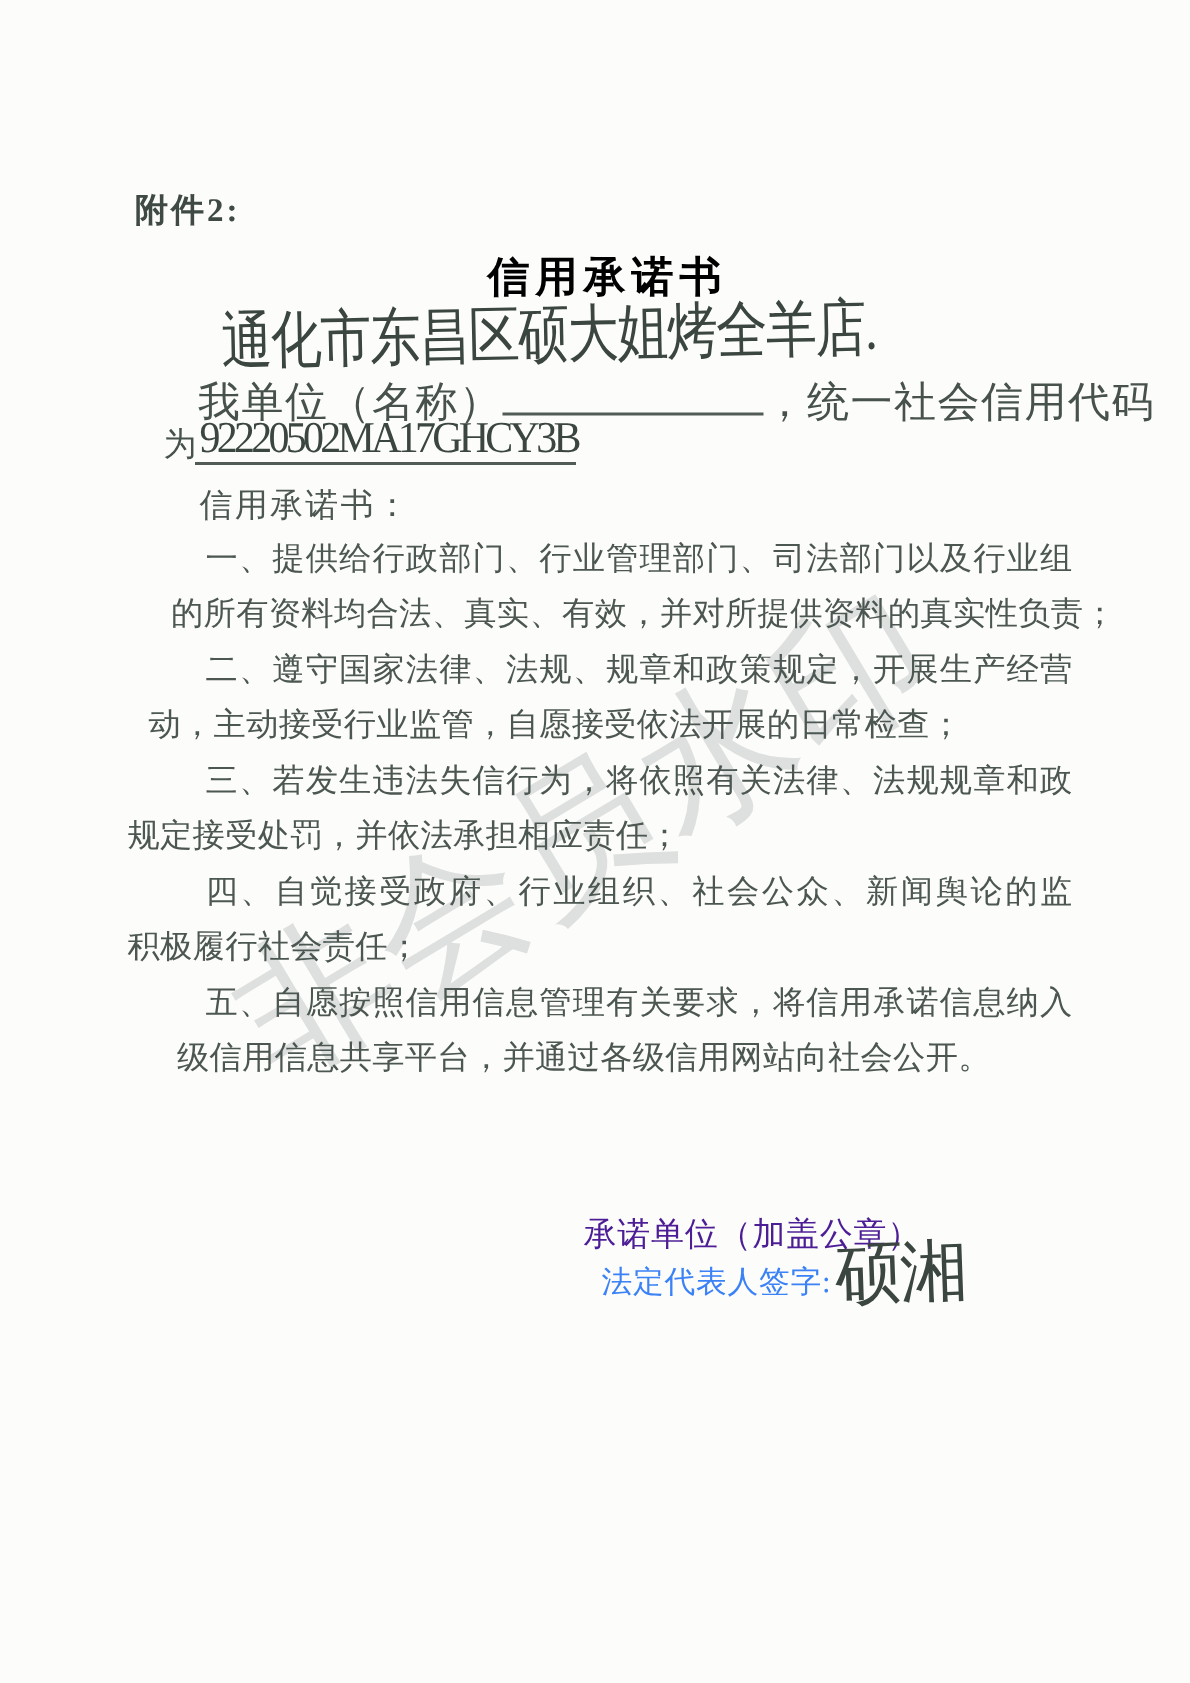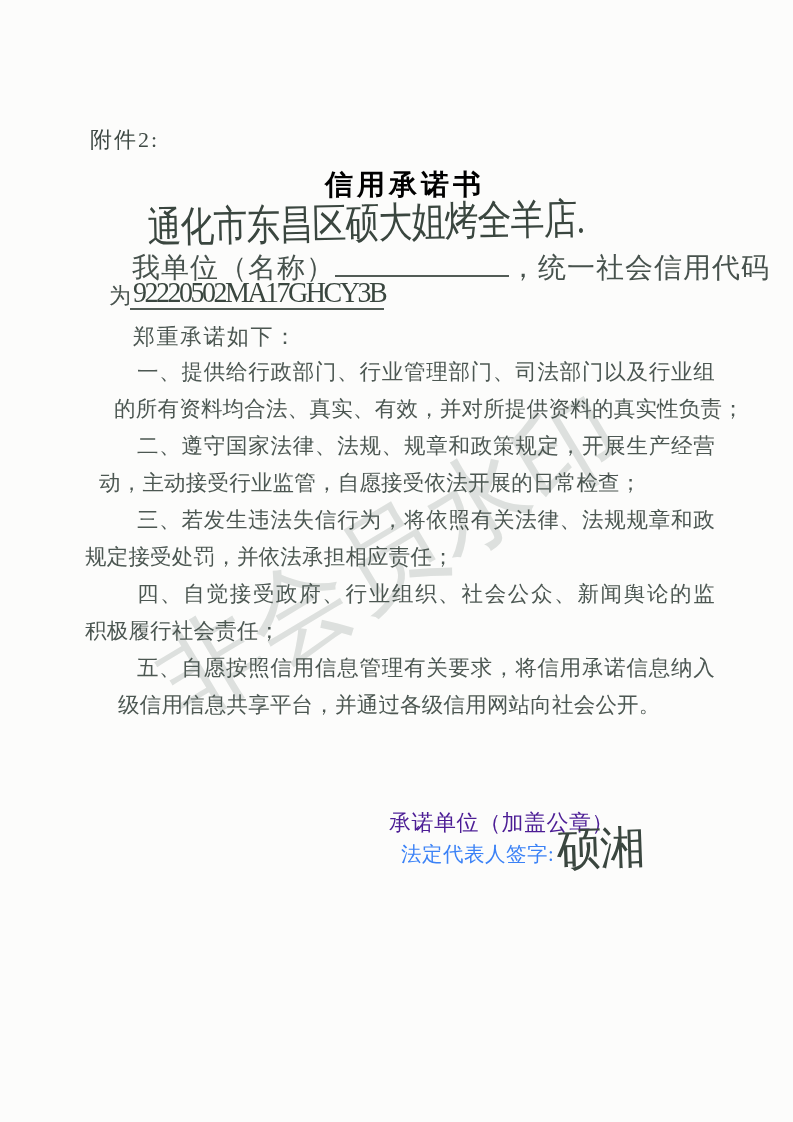--- a/index.html
+++ b/index.html
@@ -28,21 +28,21 @@
     white-space: nowrap;
     color: rgba(125, 136, 128, 0.24);
     user-select: none;
     pointer-events: none;
   }
   .attach-label {
     position: absolute;
     left: 90px;
     top: 125px;
     font-size: 22px;
-    font-weight: normal;
+    font-weight: bold;
     letter-spacing: 2px;
     color: #3f4a45;
     white-space: nowrap;
   }
   .doc-title {
     position: absolute;
     left: 325px;
     top: 166px;
     font-size: 28px;
     font-weight: bold;
@@ -169,21 +169,21 @@
   <div class="handwriting hand-name">通化市东昌区硕大姐烤全羊店.</div>
 
   <div class="intro-line">
     <span>我单位（名称）</span><span class="name-blank"></span><span>，统一社会信用代码</span>
   </div>
 
   <div class="code-prefix">为</div>
   <div class="code-underline"></div>
   <div class="handwriting hand-code">92220502MA17GHCY3B</div>
 
-  <div class="pledge-intro">郑重承诺如下：</div>
+  <div class="pledge-intro">信用承诺书：</div>
 
   <div class="bline just" style="left:137px; top:359px; width:578px;">一、提供给行政部门、行业管理部门、司法部门以及行业组织</div>
   <div class="bline just" style="left:85px;  top:396px; width:630px;margin-left:29px;">的所有资料均合法、真实、有效，并对所提供资料的真实性负责；</div>
   <div class="bline just" style="left:137px; top:433px; width:578px;">二、遵守国家法律、法规、规章和政策规定，开展生产经营活</div>
   <div class="bline" style="left:99px;  top:470px;">动，主动接受行业监管，自愿接受依法开展的日常检查；</div>
   <div class="bline just" style="left:137px; top:507px; width:578px;">三、若发生违法失信行为，将依照有关法律、法规规章和政策</div>
   <div class="bline" style="left:85px;  top:544px;">规定接受处罚，并依法承担相应责任；</div>
   <div class="bline just" style="left:137px; top:581px; width:578px;">四、自觉接受政府、行业组织、社会公众、新闻舆论的监督，</div>
   <div class="bline" style="left:85px;  top:618px;">积极履行社会责任；</div>
   <div class="bline just" style="left:137px; top:655px; width:578px;">五、自愿按照信用信息管理有关要求，将信用承诺信息纳入各</div>

